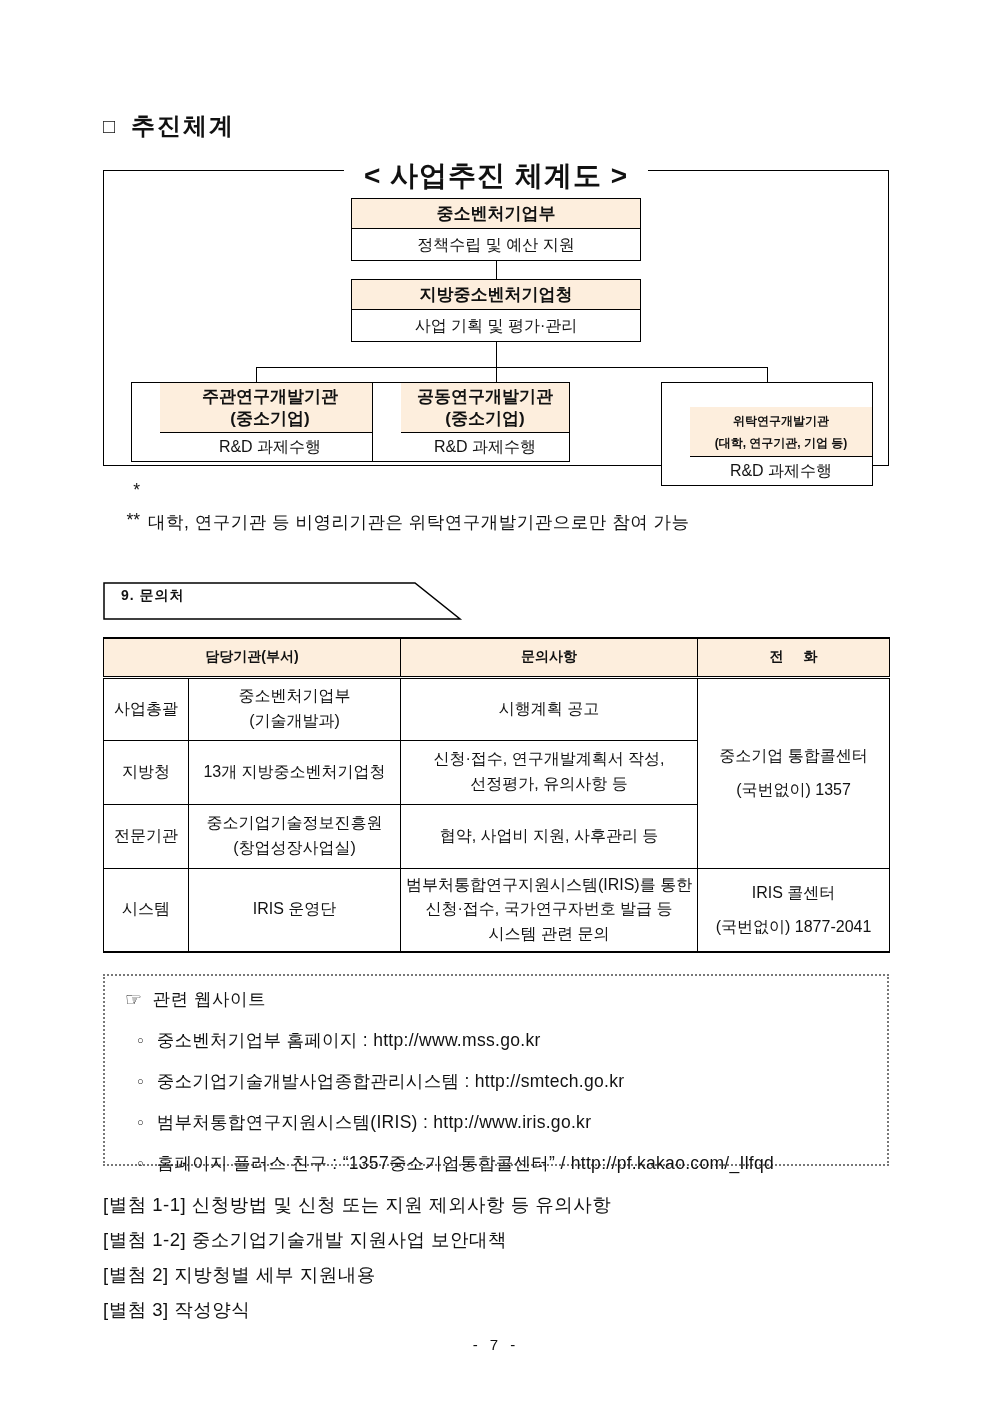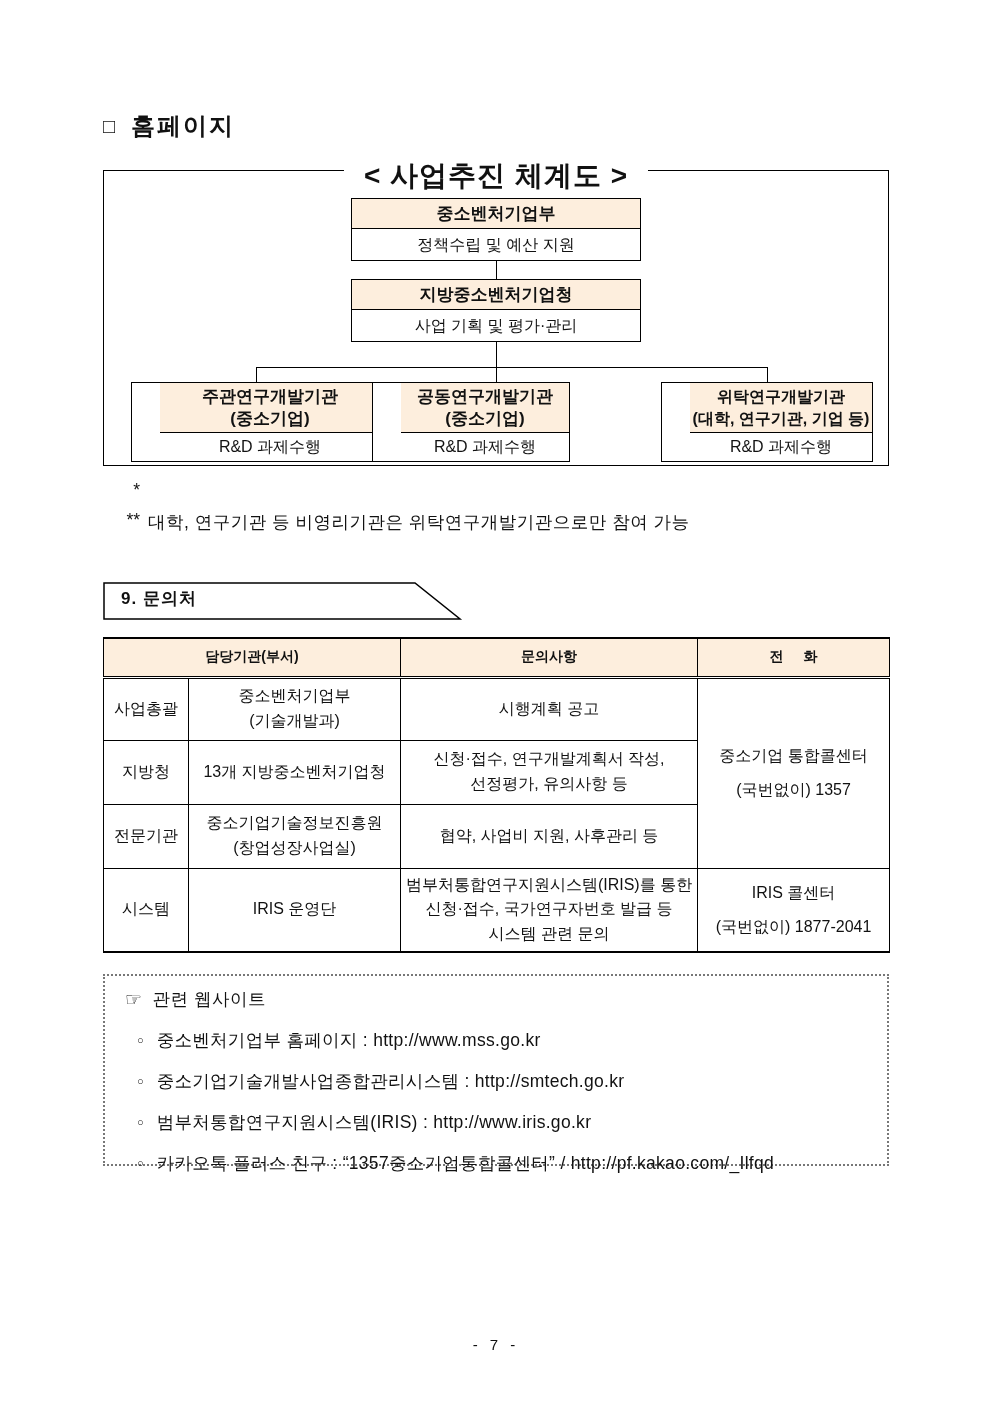--- a/index.html
+++ b/index.html
@@ -51,34 +51,34 @@
   .conn-area .stub-l { position: absolute; left: 152px; top: 25px; height: 15px; border-left: 1px solid #000; }
   .conn-area .stub-m { position: absolute; left: 50%;  top: 25px; height: 15px; border-left: 1px solid #000; }
   .conn-area .stub-r { position: absolute; left: 663px; top: 25px; height: 15px; border-left: 1px solid #000; }
   .child-row { position: relative; height: 80px; }
   .child { position: absolute; top: 0; padding-left: 28px; }
   .child .hd { height: 50px; display: flex; flex-direction: column; justify-content: center; line-height: 22px; }
   .child .bd { line-height: 28px; height: 28px; }
   .child-1 { left: 27px;  width: 250px; }
   .child-2 { left: 268px; width: 198px; }
   .child-3 { left: 557px; width: 212px; }
-  .child-3 .hd { font-size: 16px; }
+  .child-3 .hd { font-size: 12px; margin-top: 24px; }
 
   
   .footnotes { left: 118px; top: 480px; width: 760px; font-size: 17.5px; }
   .footnote { display: flex; margin-bottom: 9px; }
   .footnote .mk { width: 30px; text-align: right; padding-right: 8px; flex: none; }
   .footnote .tx { letter-spacing: 0.5px; }
 
   
   .banner { left: 103px; top: 582px; width: 360px; height: 38px; }
   .banner svg { position: absolute; left: 0; top: 0; }
   .banner .label {
     position: absolute; left: 18px; top: 5px;
-    font-size: 17px; font-weight: 700; letter-spacing: 1px;
+    font-size: 14px; font-weight: 700; letter-spacing: 1px;
   }
 
   
   .contact { left: 103px; top: 637px; width: 786px; border-collapse: collapse; table-layout: fixed; }
   .contact col.c1 { width: 85px; }
   .contact col.c2 { width: 212px; }
   .contact col.c3 { width: 297px; }
   .contact col.c4 { width: 192px; }
   .contact { border-top: 2.5px solid #000; border-bottom: 2.5px solid #000;
              border-left: 1px solid #000; border-right: 1px solid #000; }
@@ -115,21 +115,21 @@
   
   .pageno { left: 0; top: 1336px; width: 100%; text-align: center; font-size: 15px; letter-spacing: 4px; }
 </style>
 </head>
 <body>
 
 <div class="page">
 
   <div class="abs doc-heading">
     <span class="sq">□</span>
-    <span>홈페이지</span>
+    <span>추진체계</span>
   </div>
 
   <div class="abs diagram">
     <div class="diagram-title">&lt; 사업추진 체계도 &gt;</div>
 
     <div class="org-box top-box box-a">
       <div class="hd">중소벤처기업부</div>
       <div class="bd">정책수립 및 예산 지원</div>
     </div>
 
@@ -249,20 +249,26 @@
     <div class="web-item">
       <span class="blt">○</span>
       <span class="lbl"><span>중소기업기술개발사업종합관리시스템 :</span>&nbsp;<span>http://smtech.go.kr</span></span>
     </div>
     <div class="web-item">
       <span class="blt">○</span>
       <span class="lbl"><span>범부처통합연구지원시스템(IRIS) :</span>&nbsp;<span>http://www.iris.go.kr</span></span>
     </div>
     <div class="web-item">
       <span class="blt">○</span>
-      <span class="lbl"><span>카카오톡 플러스 친구 : “1357중소기업통합콜센터” /</span>&nbsp;<span>http://pf.kakao.com/_Ilfqd</span></span>
-    </div>
-  </div>
-
+      <span class="lbl"><span>홈페이지 플러스 친구 : “1357중소기업통합콜센터” /</span>&nbsp;<span>http://pf.kakao.com/_Ilfqd</span></span>
+    </div>
+  </div>
+
+  <div class="abs attachments">
+    <div class="attachment">[별첨 1-1] 신청방법 및 신청 또는 지원 제외사항 등 유의사항</div>
+    <div class="attachment">[별첨 1-2] 중소기업기술개발 지원사업 보안대책</div>
+    <div class="attachment">[별첨 2] 지방청별 세부 지원내용</div>
+    <div class="attachment">[별첨 3] 작성양식</div>
+  </div>
 
   <div class="abs pageno">- 7 -</div>
 
 </div>
 
 </body></html>

